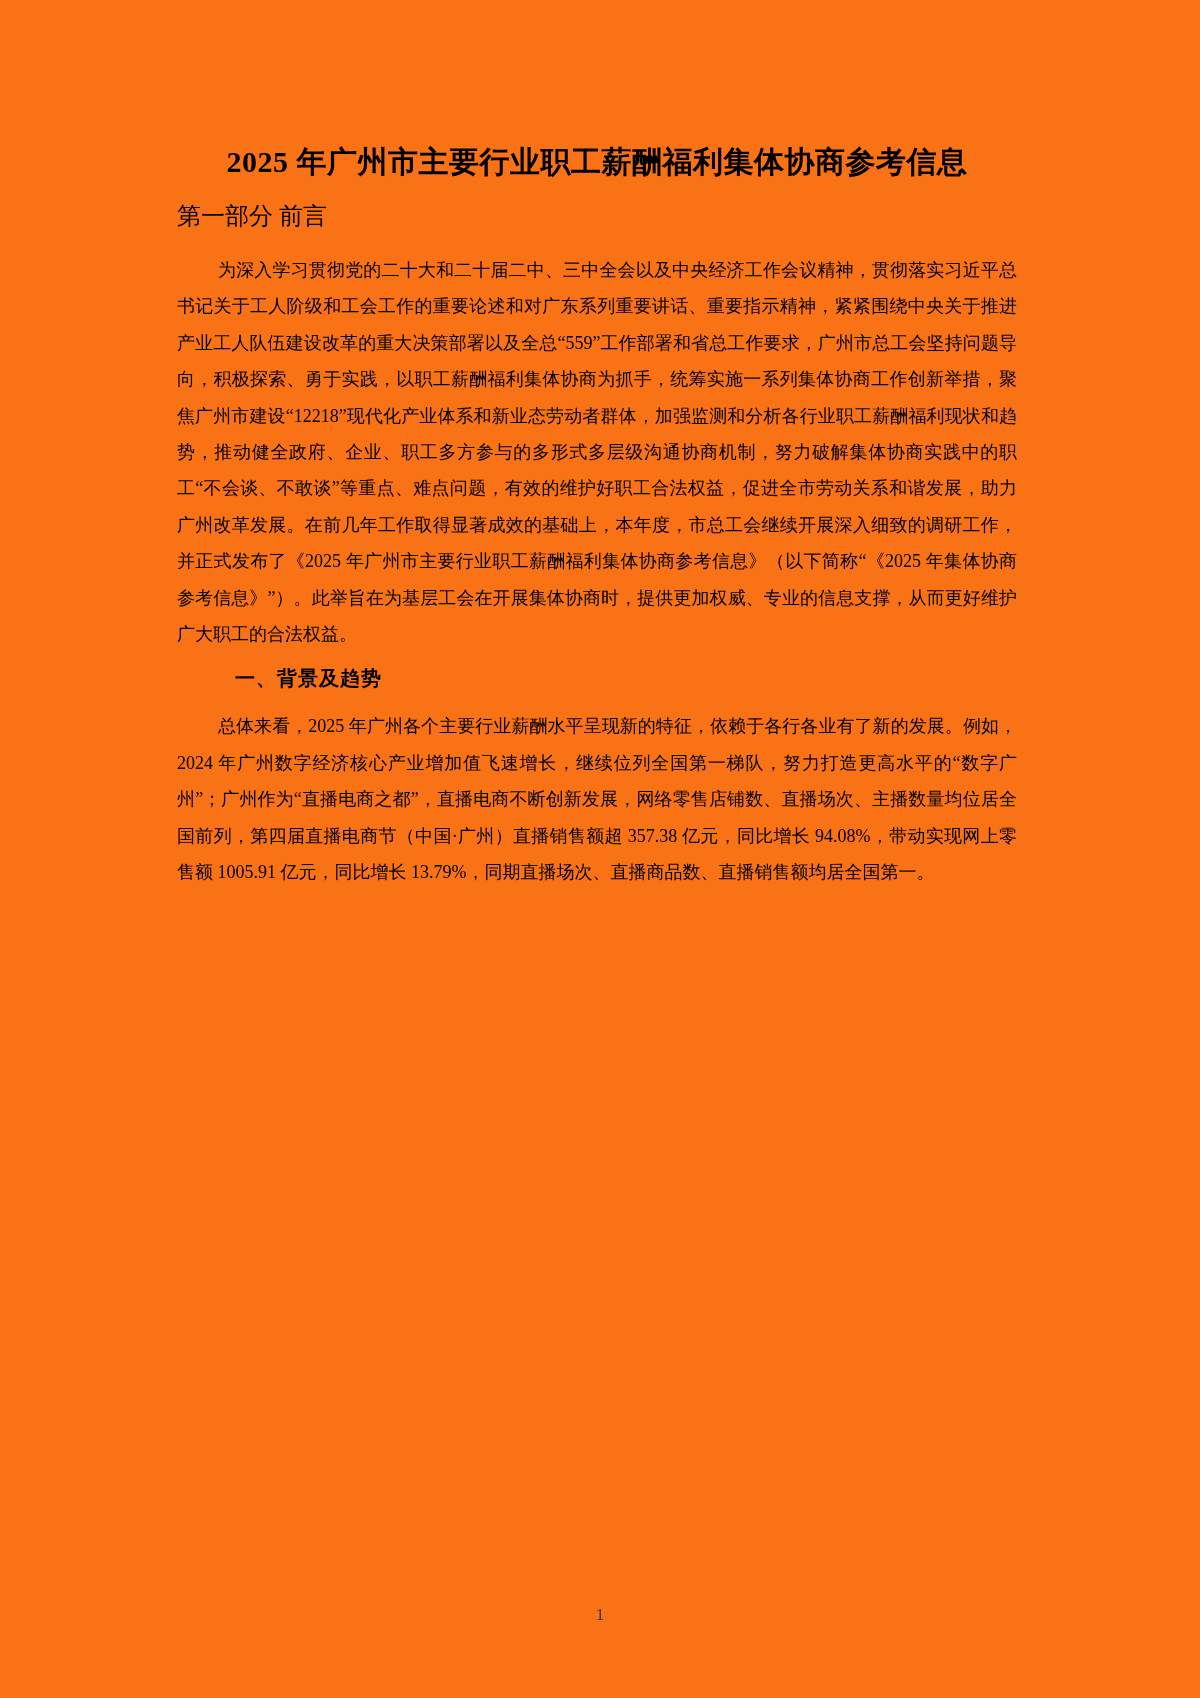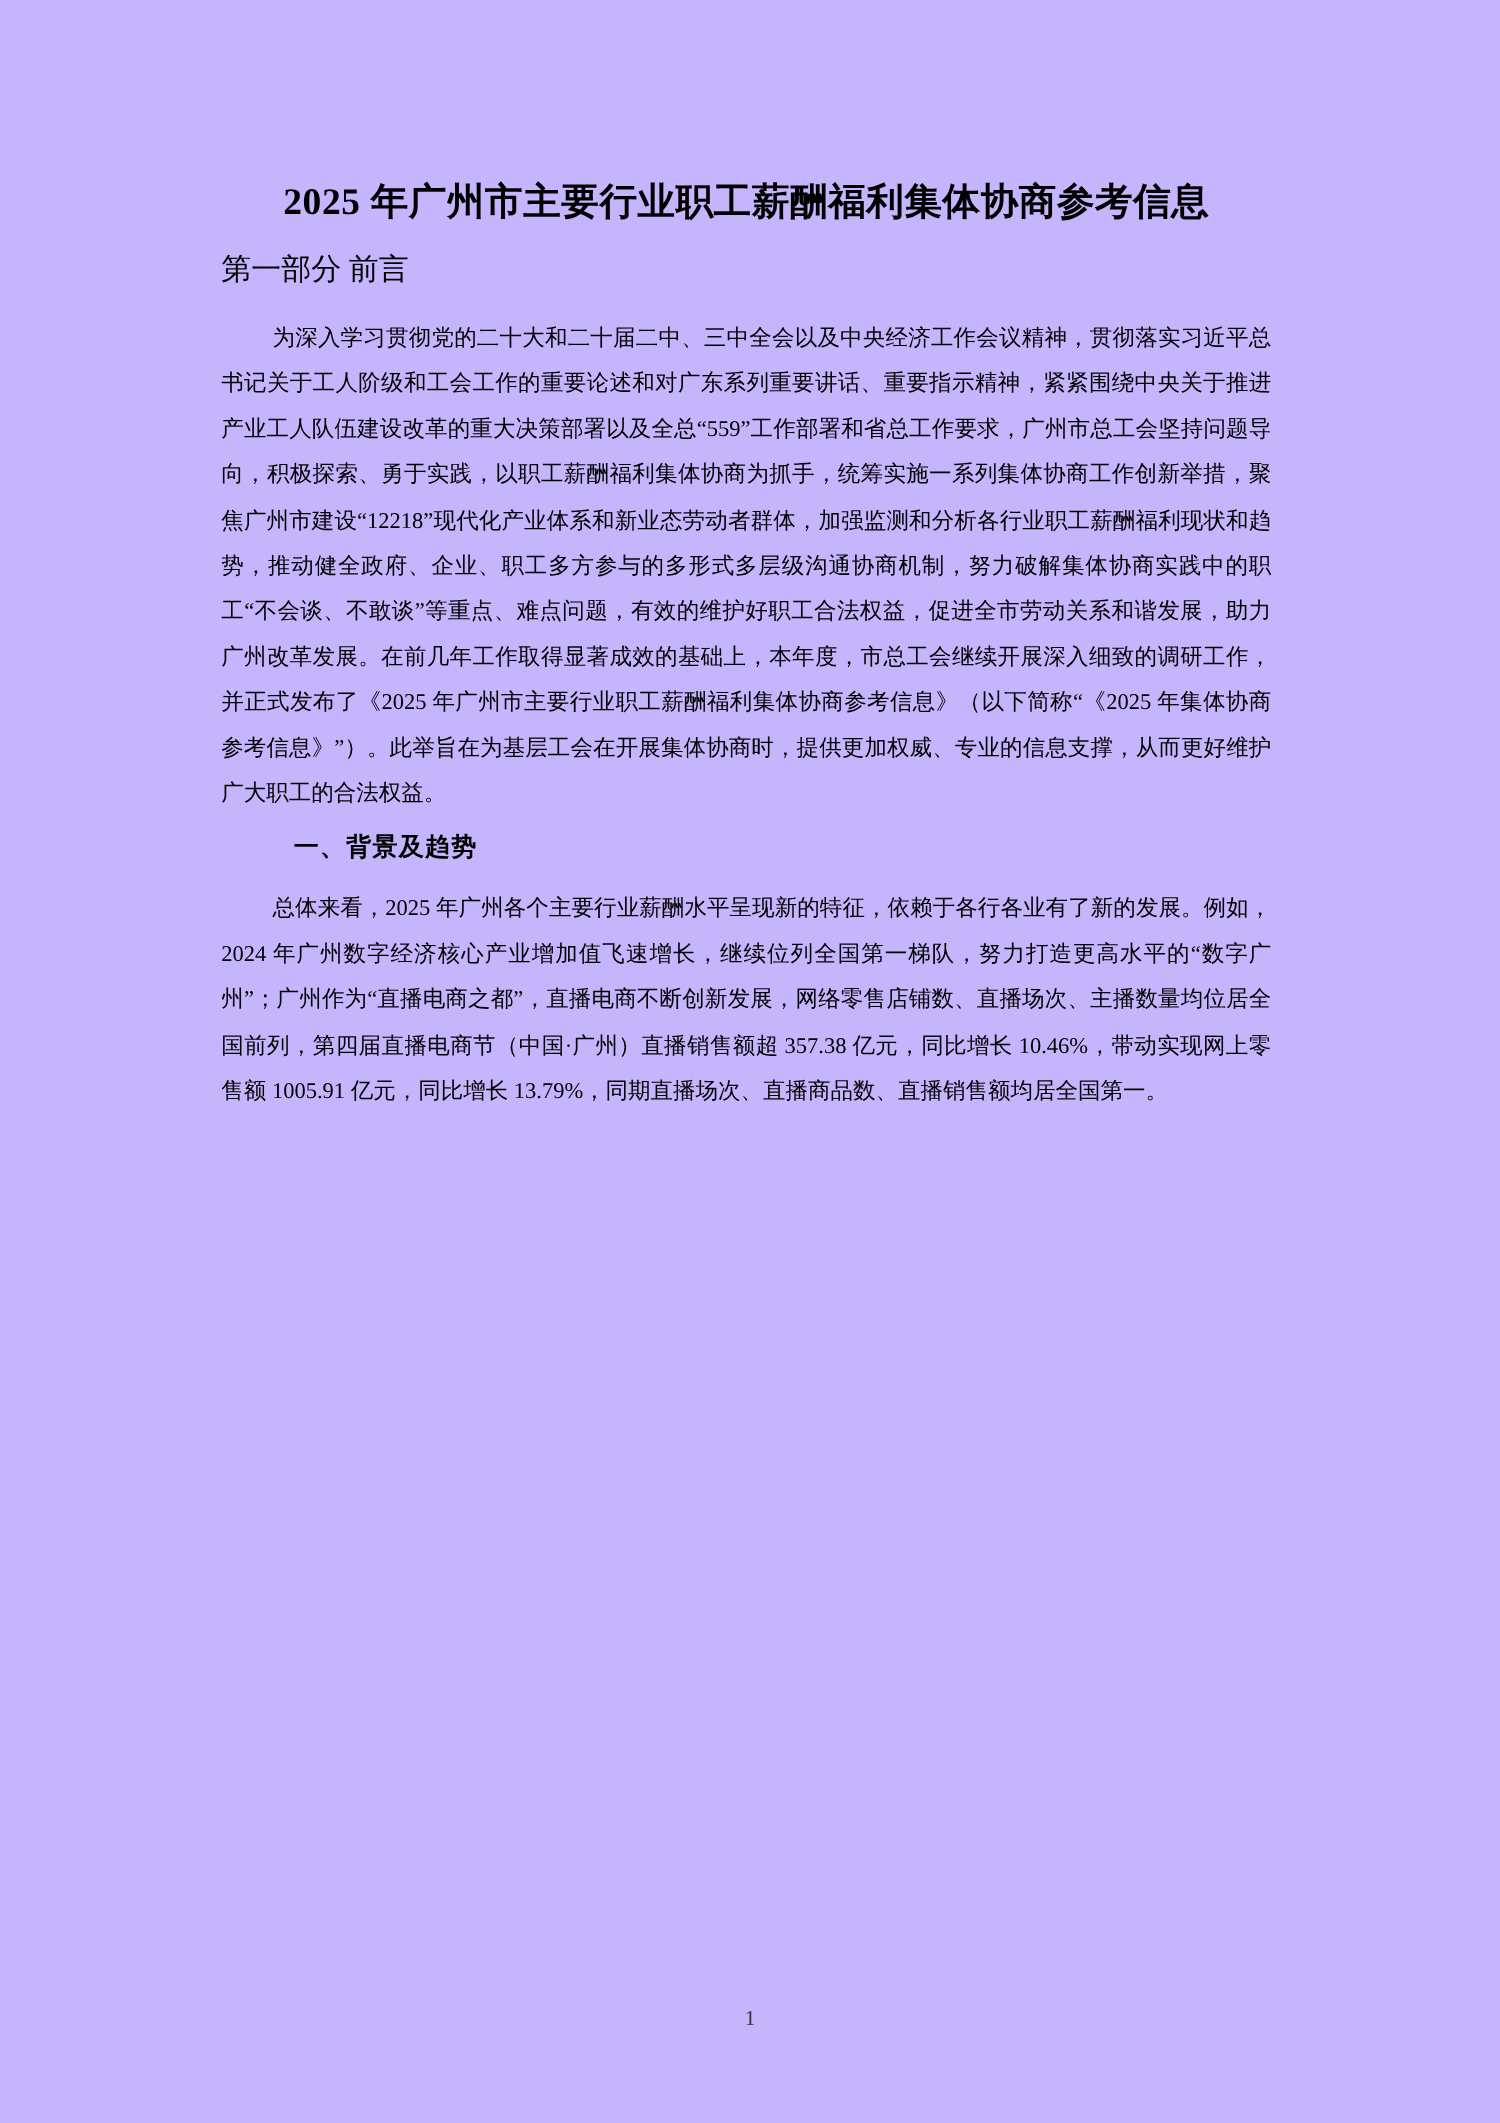--- a/index.html
+++ b/index.html
@@ -4,21 +4,21 @@
 <style>
   html, body {
     margin: 0;
     padding: 0;
     background: #ffffff;
   }
   .page {
     position: relative;
     width: 1200px;
     height: 1698px;
-    background: #c4b5fd;
+    background: #f97316;
     color: #000000;
     font-family: "Liberation Serif", "DejaVu Serif", serif;
     overflow: hidden;
   }
   .content {
     position: absolute;
     left: 177px;
     top: 0;
     width: 840px;
   }
@@ -70,16 +70,16 @@
 </style>
 </head>
 <body>
 
 <div class="page">
   <div class="content">
     <h1 class="doc-title">2025 年广州市主要行业职工薪酬福利集体协商参考信息</h1>
     <h2 class="part-heading">第一部分 前言</h2>
     <p class="para preface">为深入学习贯彻党的二十大和二十届二中、三中全会以及中央经济工作会议精神，贯彻落实习近平总书记关于工人阶级和工会工作的重要论述和对广东系列重要讲话、重要指示精神，紧紧围绕中央关于推进产业工人队伍建设改革的重大决策部署以及全总“559”工作部署和省总工作要求，广州市总工会坚持问题导向，积极探索、勇于实践，以职工薪酬福利集体协商为抓手，统筹实施一系列集体协商工作创新举措，聚焦广州市建设“12218”现代化产业体系和新业态劳动者群体，加强监测和分析各行业职工薪酬福利现状和趋势，推动健全政府、企业、职工多方参与的多形式多层级沟通协商机制，努力破解集体协商实践中的职工“不会谈、不敢谈”等重点、难点问题，有效的维护好职工合法权益，促进全市劳动关系和谐发展，助力广州改革发展。在前几年工作取得显著成效的基础上，本年度，市总工会继续开展深入细致的调研工作，并正式发布了《2025 年广州市主要行业职工薪酬福利集体协商参考信息》（以下简称“《2025 年集体协商参考信息》”）。此举旨在为基层工会在开展集体协商时，提供更加权威、专业的信息支撑，从而更好维护广大职工的合法权益。</p>
     <h3 class="section-heading">一、背景及趋势</h3>
-    <p class="para">总体来看，2025 年广州各个主要行业薪酬水平呈现新的特征，依赖于各行各业有了新的发展。例如，2024 年广州数字经济核心产业增加值飞速增长，继续位列全国第一梯队，努力打造更高水平的“数字广州”；广州作为“直播电商之都”，直播电商不断创新发展，网络零售店铺数、直播场次、主播数量均位居全国前列，第四届直播电商节（中国·广州）直播销售额超 357.38 亿元，同比增长 10.46%，带动实现网上零售额 1005.91 亿元，同比增长 13.79%，同期直播场次、直播商品数、直播销售额均居全国第一。</p>
+    <p class="para">总体来看，2025 年广州各个主要行业薪酬水平呈现新的特征，依赖于各行各业有了新的发展。例如，2024 年广州数字经济核心产业增加值飞速增长，继续位列全国第一梯队，努力打造更高水平的“数字广州”；广州作为“直播电商之都”，直播电商不断创新发展，网络零售店铺数、直播场次、主播数量均位居全国前列，第四届直播电商节（中国·广州）直播销售额超 357.38 亿元，同比增长 94.08%，带动实现网上零售额 1005.91 亿元，同比增长 13.79%，同期直播场次、直播商品数、直播销售额均居全国第一。</p>
   </div>
   <div class="page-number">1</div>
 </div>
 
 </body></html>

